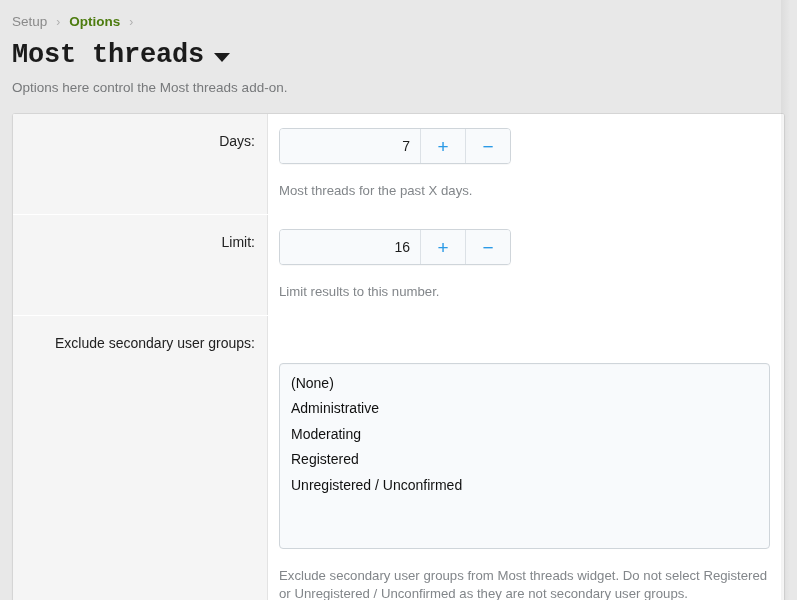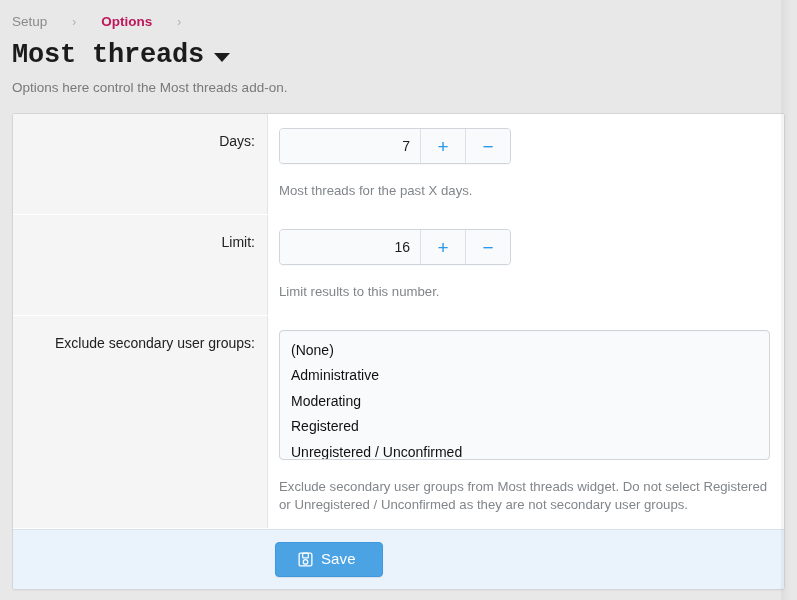--- a/index.html
+++ b/index.html
@@ -34,29 +34,29 @@
   }
 
   
   #breadcrumb {
     padding: 12px 0 0 12px;
     font-size: 13.5px;
     color: #8a8a8a;
     line-height: 16px;
     display: flex;
     align-items: center;
-    gap: 16px;
+    gap: 0;
     height: 20px;
   }
   .crumb {
     color: #8a8a8a;
     text-decoration: none;
     white-space: nowrap;
   }
-  .crumb.strong { color: #be185d; font-weight: bold; }
+  .crumb.strong { color: #4d7c0f; font-weight: bold; }
   .crumb-sep {
     color: #b0b0b0;
     font-size: 12px;
     padding: 0 9px;
     user-select: none;
   }
 
   
   #title-row {
     padding: 6px 0 0 12px;
@@ -168,25 +168,26 @@
     color: #82868a;
     line-height: 18px;
     max-width: 500px;
   }
 
   
   .listbox {
     border: 1px solid #cfd5da;
     border-radius: 4px;
     background: #f8fafc;
-    height: 130px;
+    height: 186px;
     box-sizing: border-box;
     padding: 7px 0 0 0;
     overflow-y: auto;
     box-shadow: inset 0 1px 1px rgba(0,0,0,0.02);
+    margin-top: 33px;
   }
   .listbox-option {
     padding: 1px 10px 2px 11px;
     font-size: 14px;
     color: #111;
     line-height: 22.4px;
     cursor: pointer;
     white-space: nowrap;
   }
 

